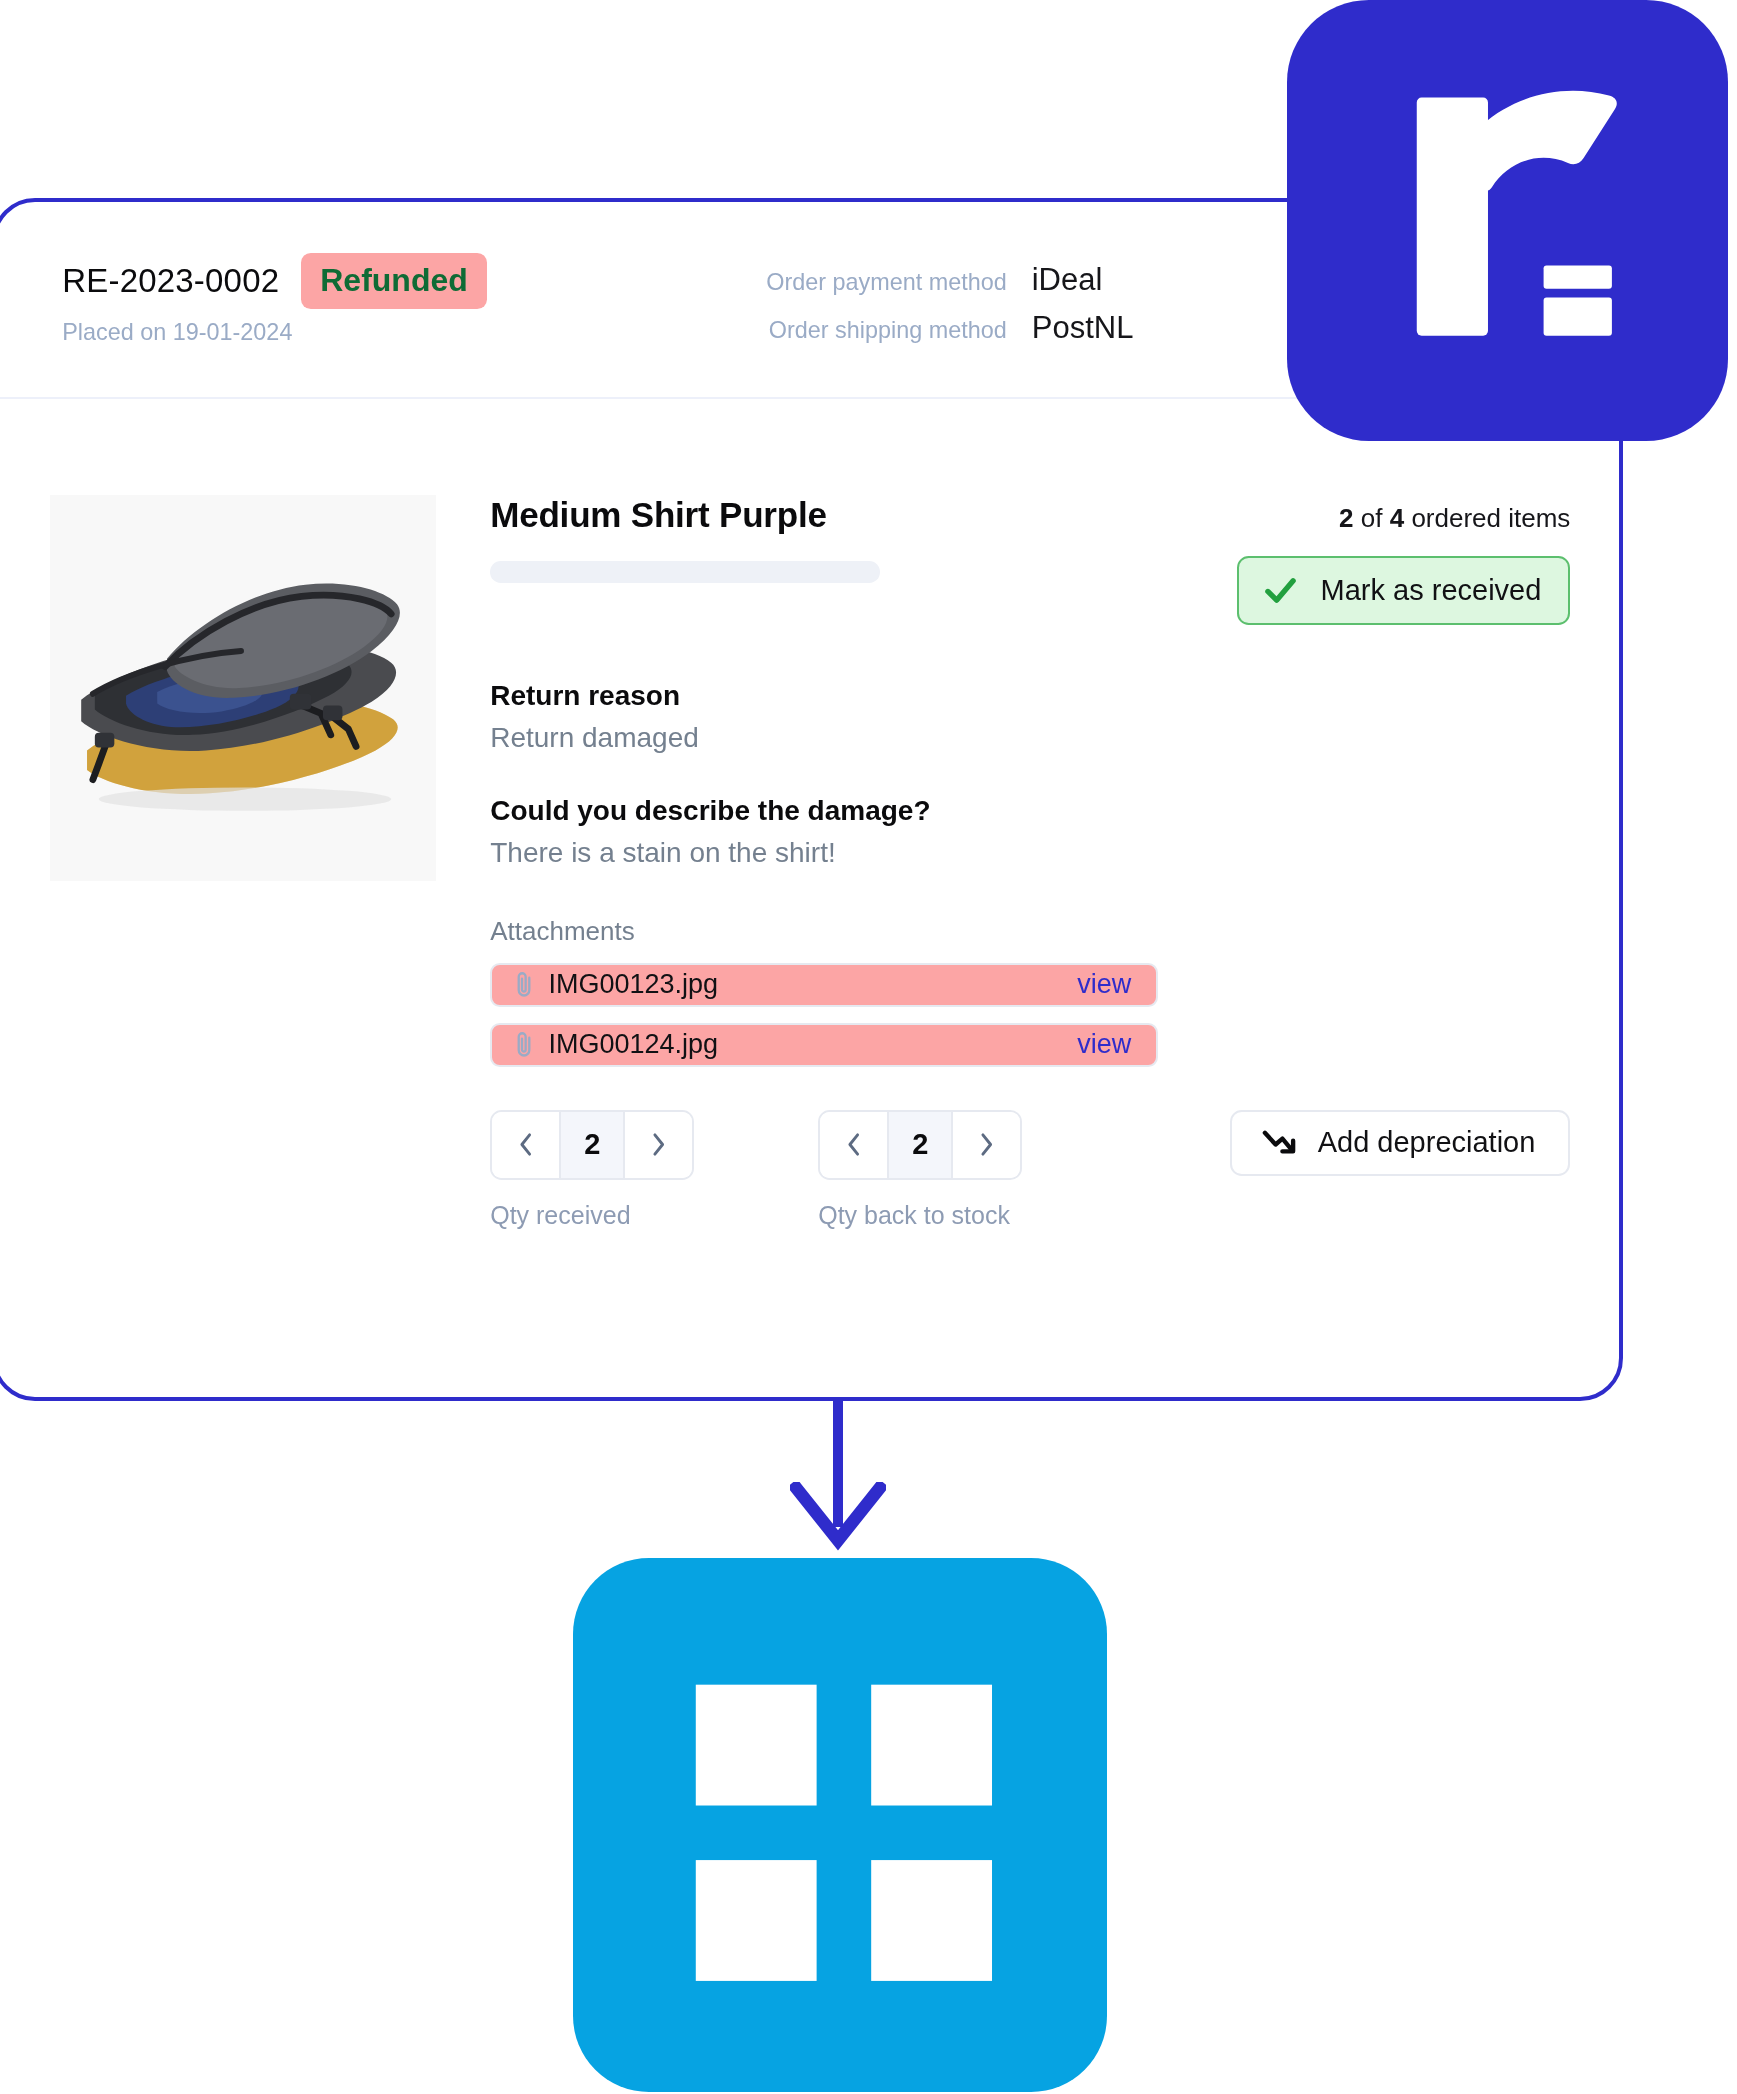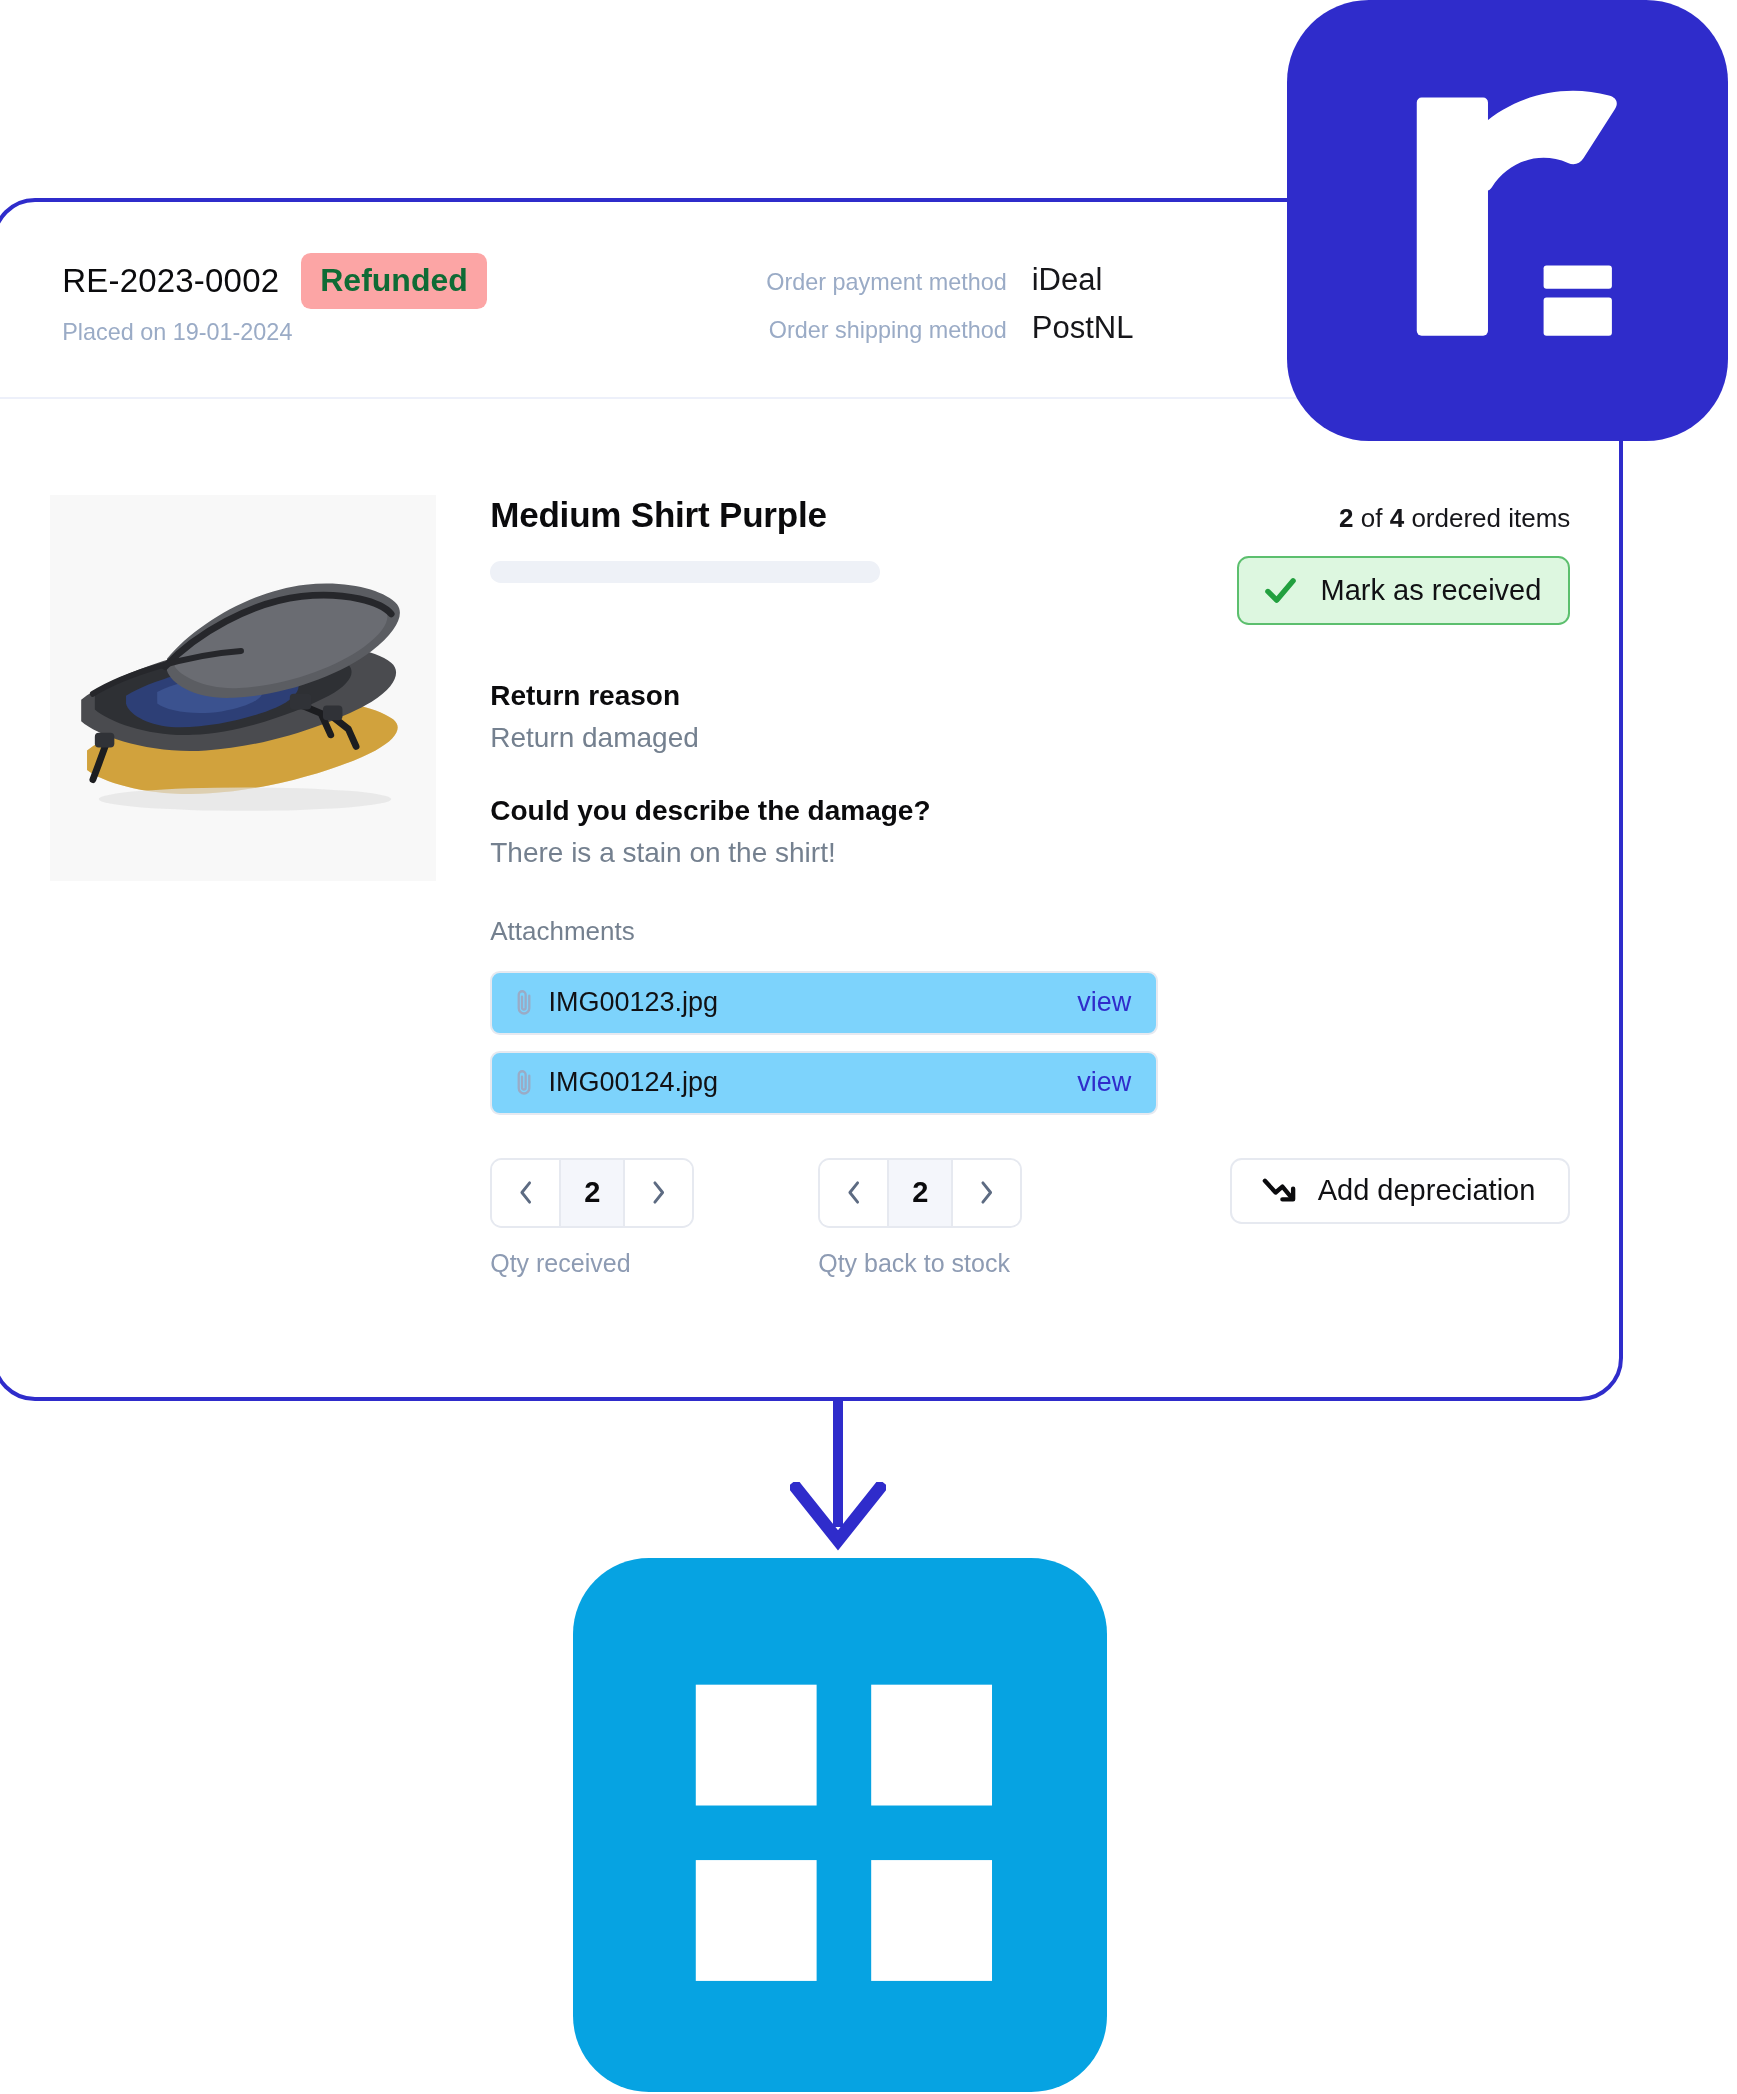--- a/index.html
+++ b/index.html
@@ -189,32 +189,32 @@
     color: #74808f;
     white-space: nowrap;
   }
   .qa-block.second { margin-top: 41px; }
 
   
   .attachments { margin-top: 47px; }
   .attachments-label {
     font-size: 26px;
     color: #74808f;
-    margin-bottom: 24px;
+    margin-bottom: 16px;
   }
   .attachment-row {
     width: 668px;
-    height: 64px;
+    height: 44px;
     border: 2px solid #e6e9f0;
     border-radius: 9.8px;
     display: flex;
     align-items: center;
     padding: 0 25px 0 19.5px;
     margin-bottom: 15.6px;
-    background: #7dd3fc;
+    background: #fca5a5;
     cursor: pointer;
   }
   .clip-icon {
     width: 25px;
     height: 29px;
     flex: 0 0 25px;
     margin-right: 11.7px;
     display: block;
   }
   .attachment-name {

